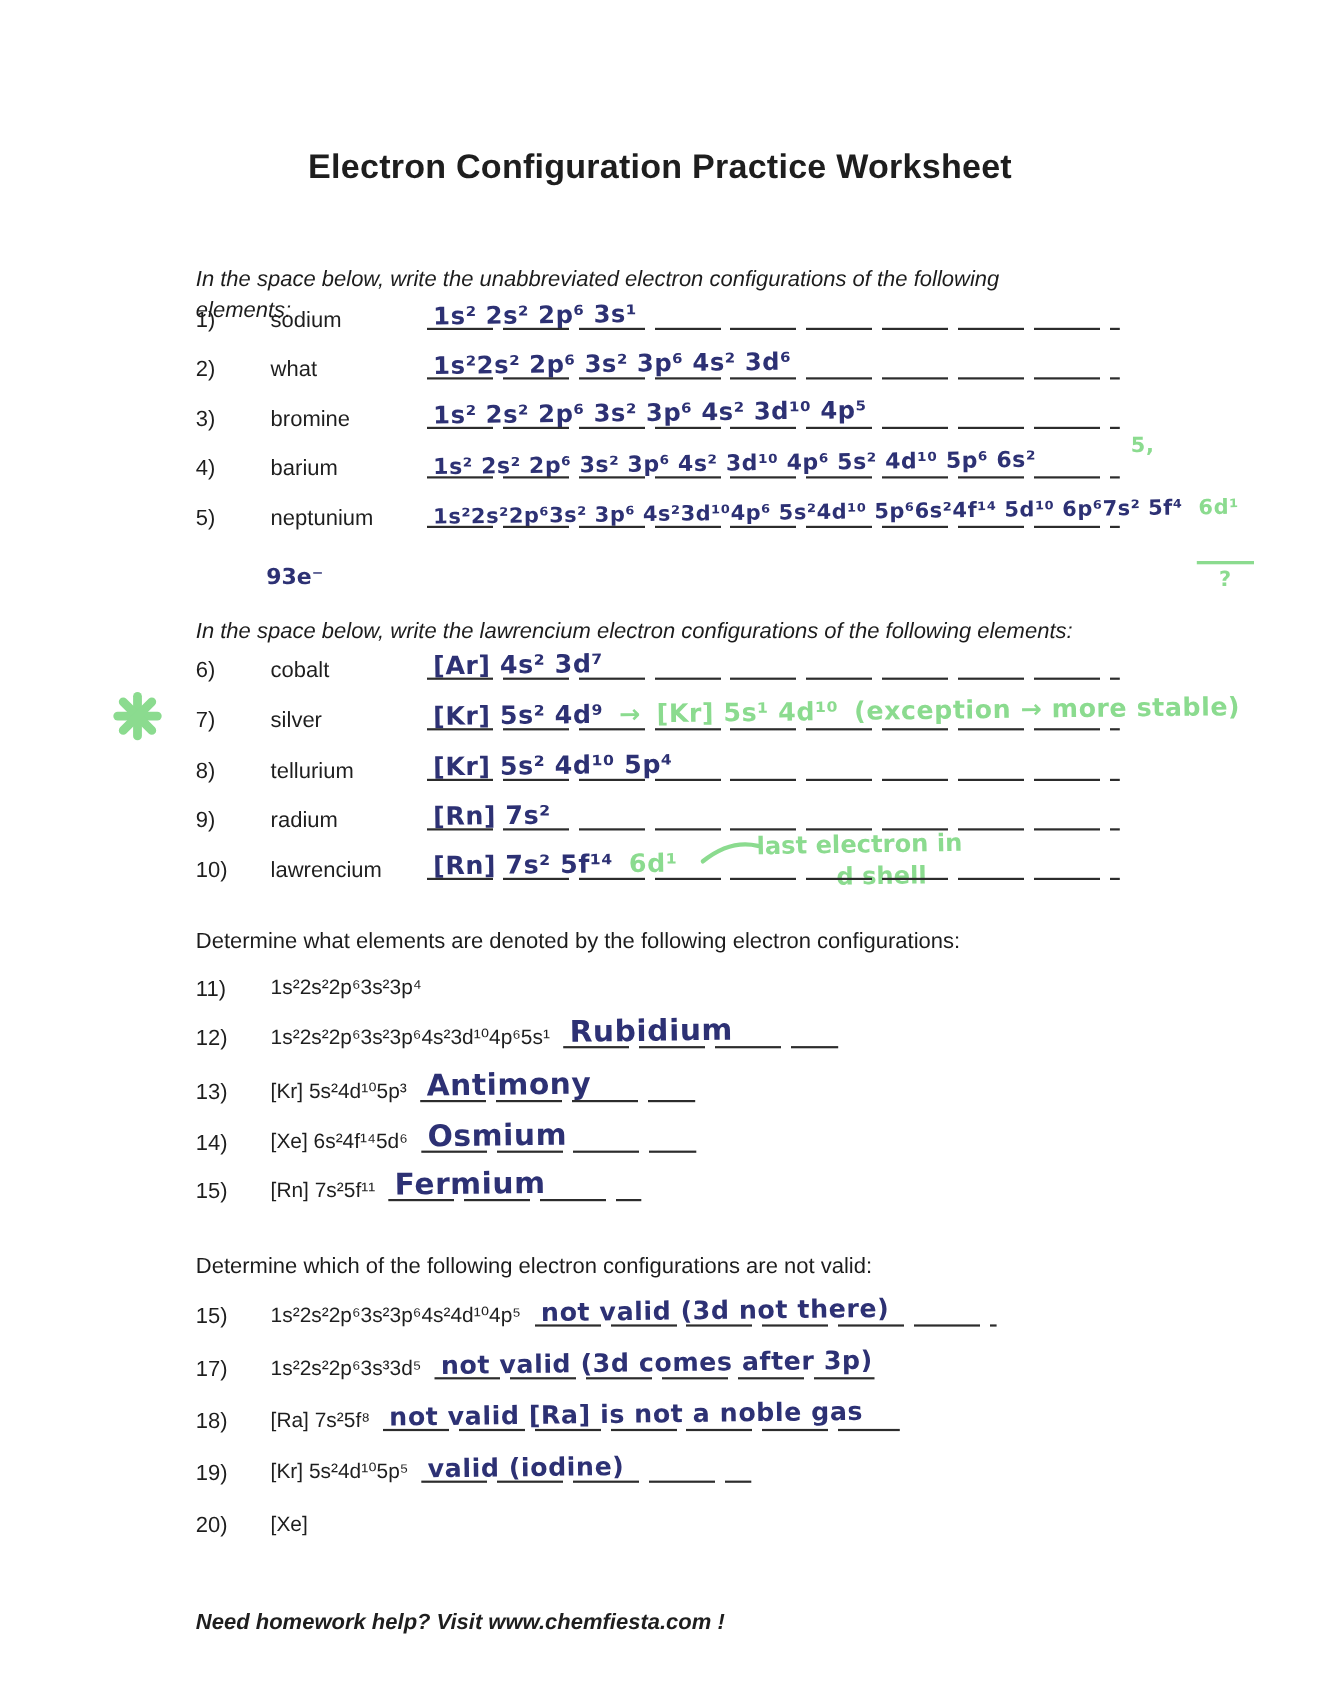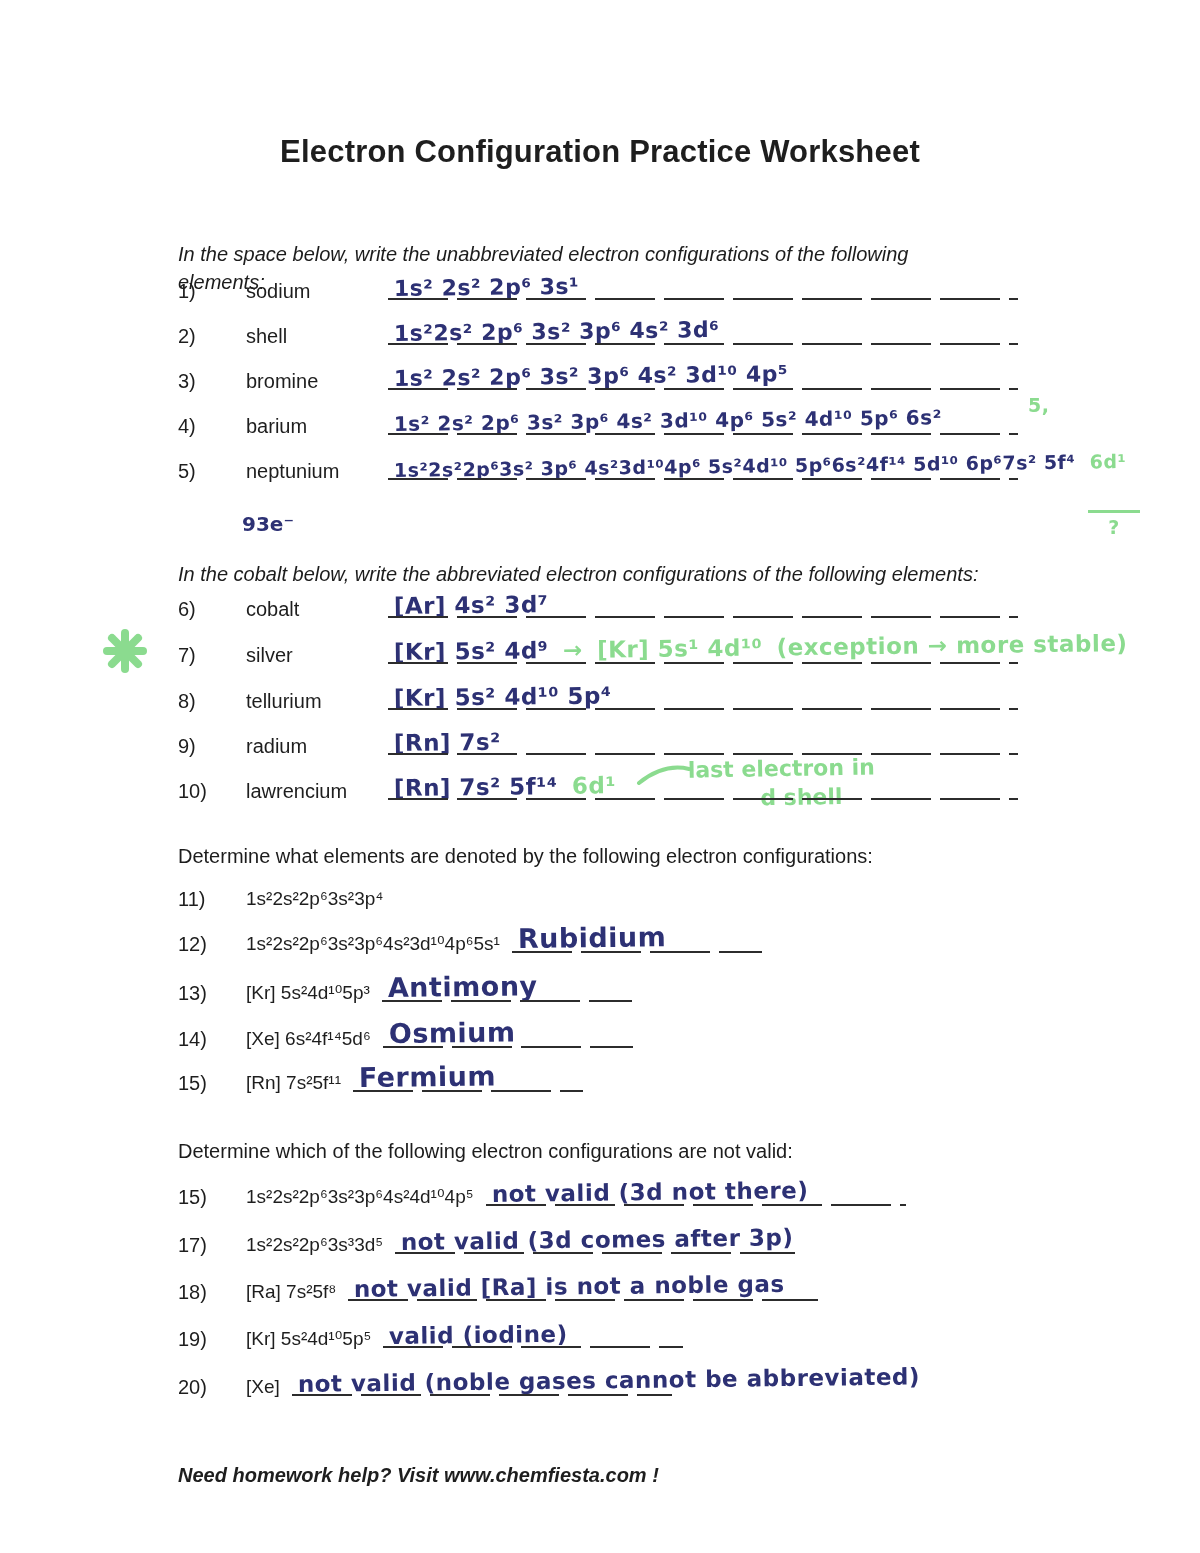--- a/index.html
+++ b/index.html
@@ -62,21 +62,21 @@
 
   <div class="row r1 s22">
     <span class="num">1)</span>
     <span class="el">sodium</span>
     <span class="blank">
       <span class="hwline"><span class="hw-ink">1s² 2s² 2p⁶ 3s¹</span></span>
     </span>
   </div>
   <div class="row r2 s22">
     <span class="num">2)</span>
-    <span class="el">shell</span>
+    <span class="el">what</span>
     <span class="blank">
       <span class="hwline"><span class="hw-ink">1s²2s² 2p⁶ 3s² 3p⁶ 4s² 3d⁶</span></span>
     </span>
   </div>
   <div class="row r3 s22">
     <span class="num">3)</span>
     <span class="el">bromine</span>
     <span class="blank">
       <span class="hwline"><span class="hw-ink">1s² 2s² 2p⁶ 3s² 3p⁶ 4s² 3d¹⁰ 4p⁵</span></span>
     </span>
@@ -95,21 +95,21 @@
     <span class="blank">
       <span class="hwline">
         <span class="hw-ink">1s²2s²2p⁶3s² 3p⁶ 4s²3d¹⁰4p⁶ 5s²4d¹⁰ 5p⁶6s²4f¹⁴ 5d¹⁰ 6p⁶7s² 5f⁴</span>
         <span class="hw-green gsp">6d¹</span>
       </span>
       <span class="hw-green m-above">5,</span>
       <span class="hw-green m-below">?</span>
     </span>
   </div>
 
-  <div class="instr p2">In the cobalt below, write the abbreviated electron configurations of the following elements:</div>
+  <div class="instr p2">In the space below, write the lawrencium electron configurations of the following elements:</div>
 
   <svg class="star" width="46" height="46" viewBox="0 0 46 46">
     <g stroke="#8bdb8f" stroke-width="8" stroke-linecap="round">
       <line x1="23" y1="5" x2="23" y2="41"></line>
       <line x1="5" y1="23" x2="41" y2="23"></line>
       <line x1="10" y1="10" x2="36" y2="36"></line>
       <line x1="36" y1="10" x2="10" y2="36"></line>
     </g>
   </svg>
 
@@ -225,20 +225,17 @@
   <div class="row r19 s24">
     <span class="num">19)</span>
     <span class="config">[Kr] 5s²4d¹⁰5p⁵</span>
     <span class="blank fixed bw300">
       <span class="hwline"><span class="hw-ink">valid  (iodine)</span></span>
     </span>
   </div>
   <div class="row r20 s24">
     <span class="num">20)</span>
     <span class="config">[Xe]</span>
-    <span class="blank fixed bw380">
-      <span class="hwline"><span class="hw-ink">not valid (noble gases cannot be abbreviated)</span></span>
-    </span>
   </div>
 
   <div class="footer">Need homework help?  Visit www.chemfiesta.com !</div>
 
 </div>
 
 </body></html>

